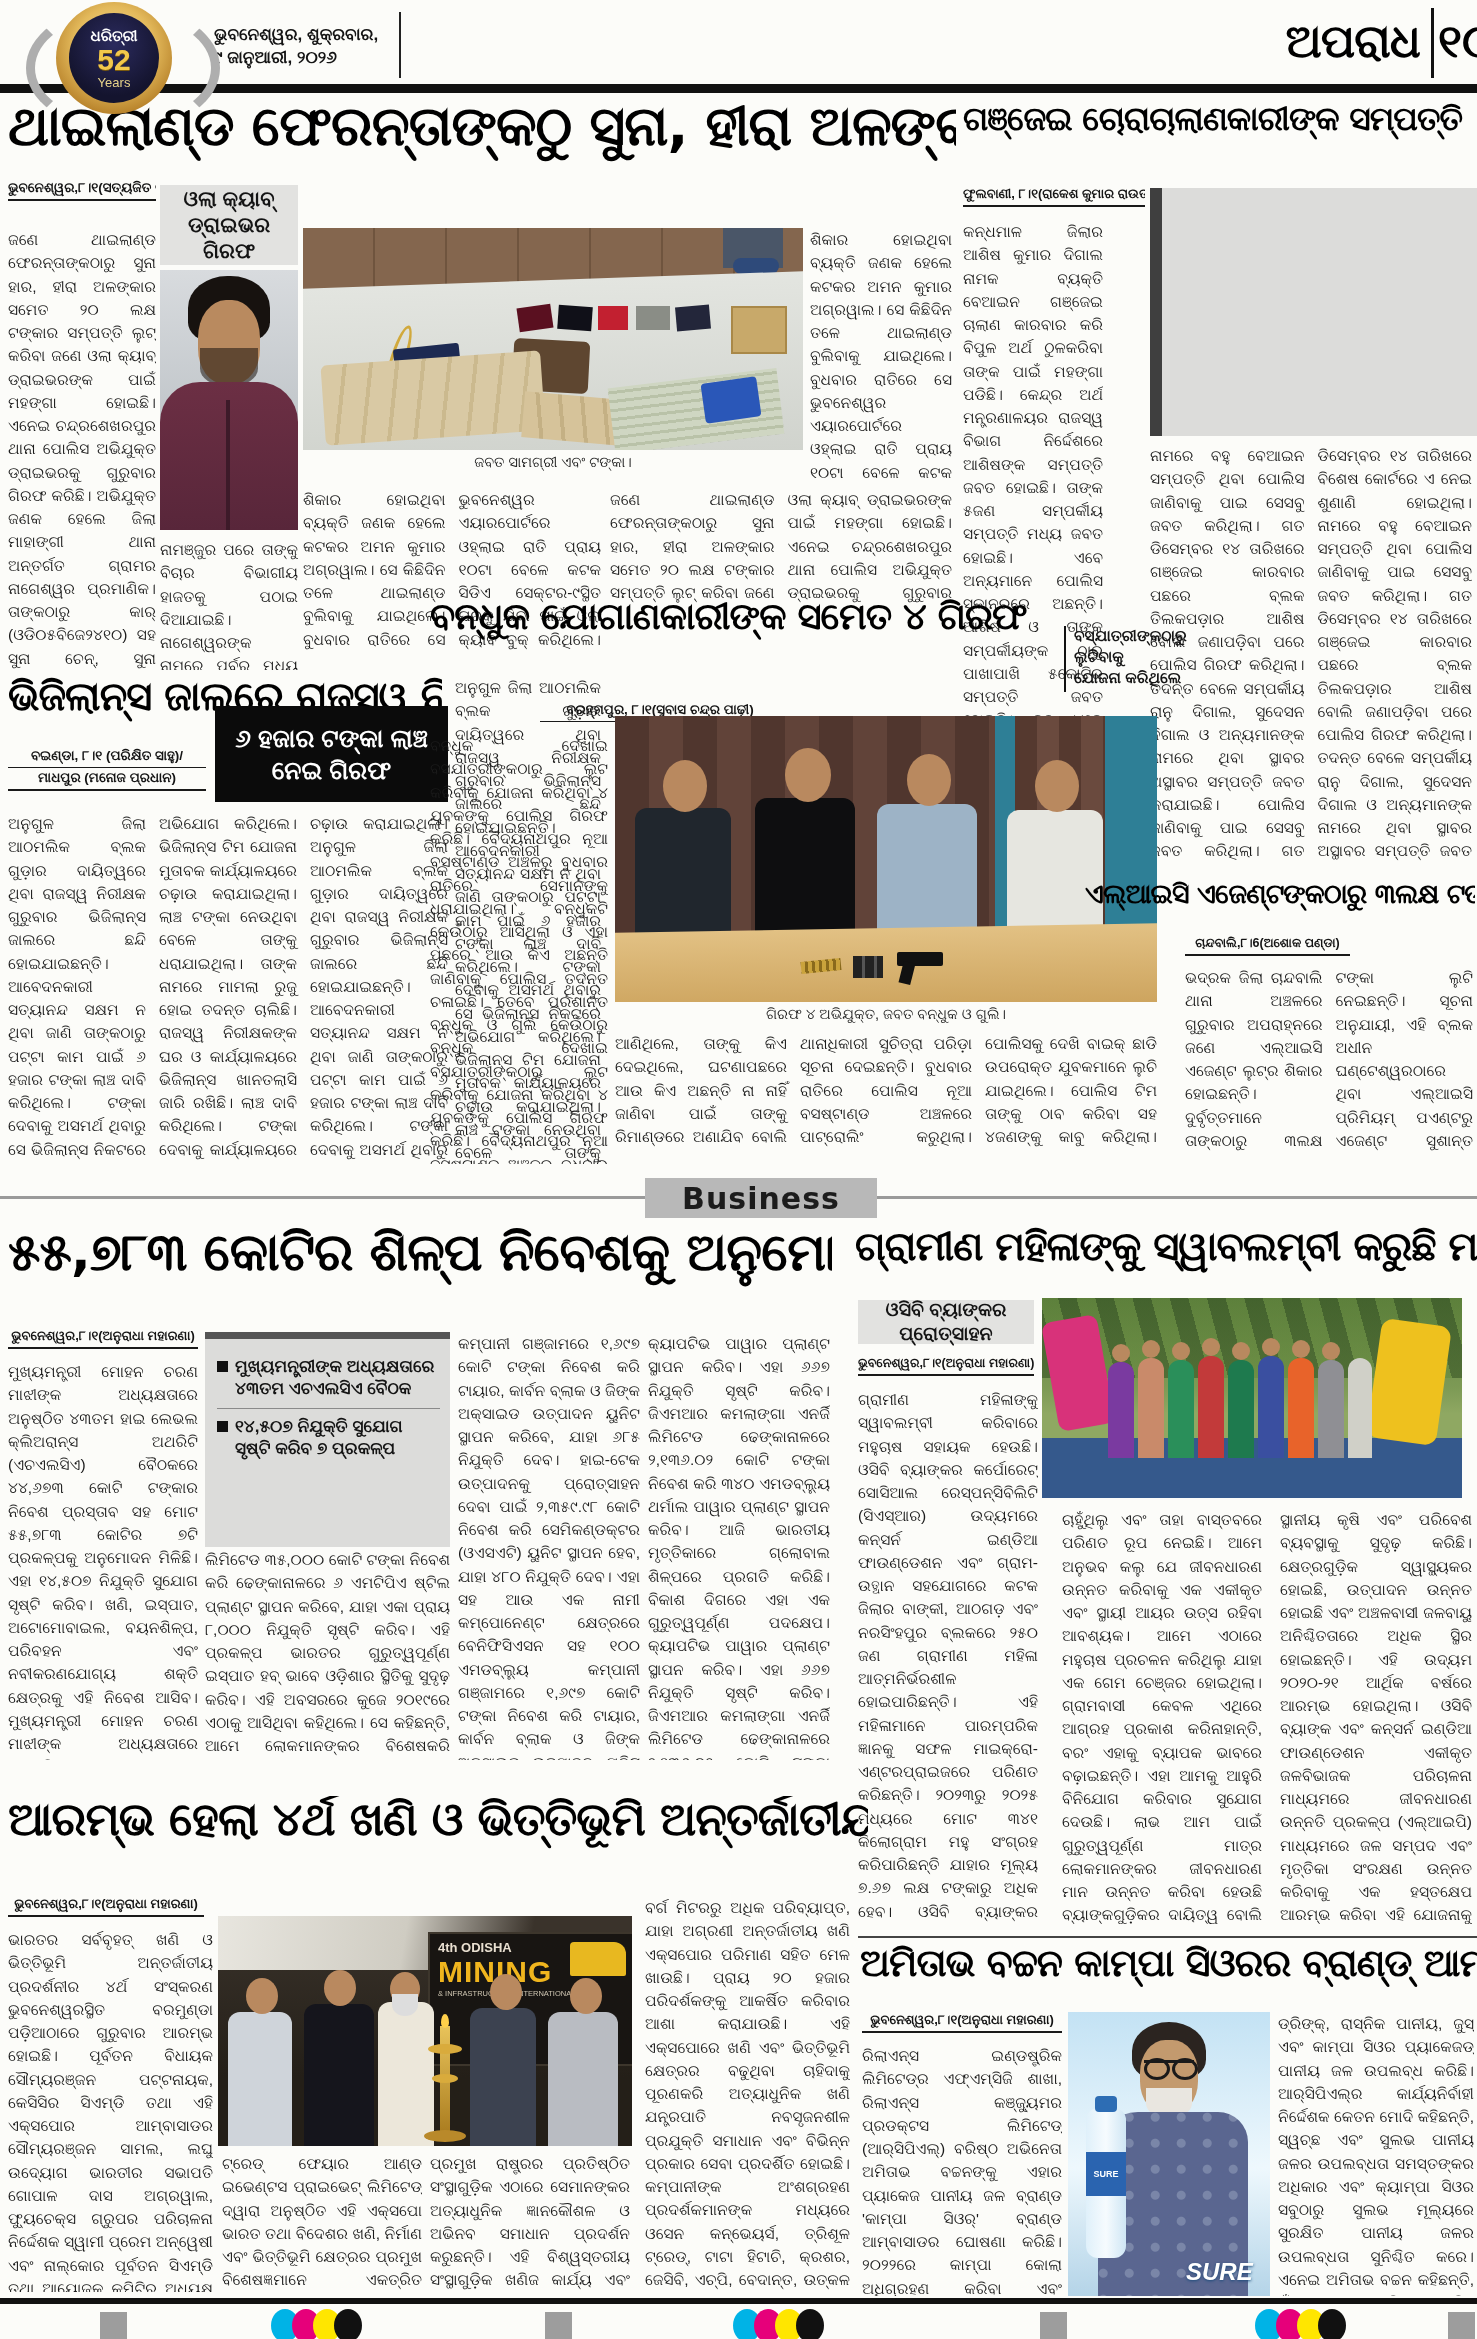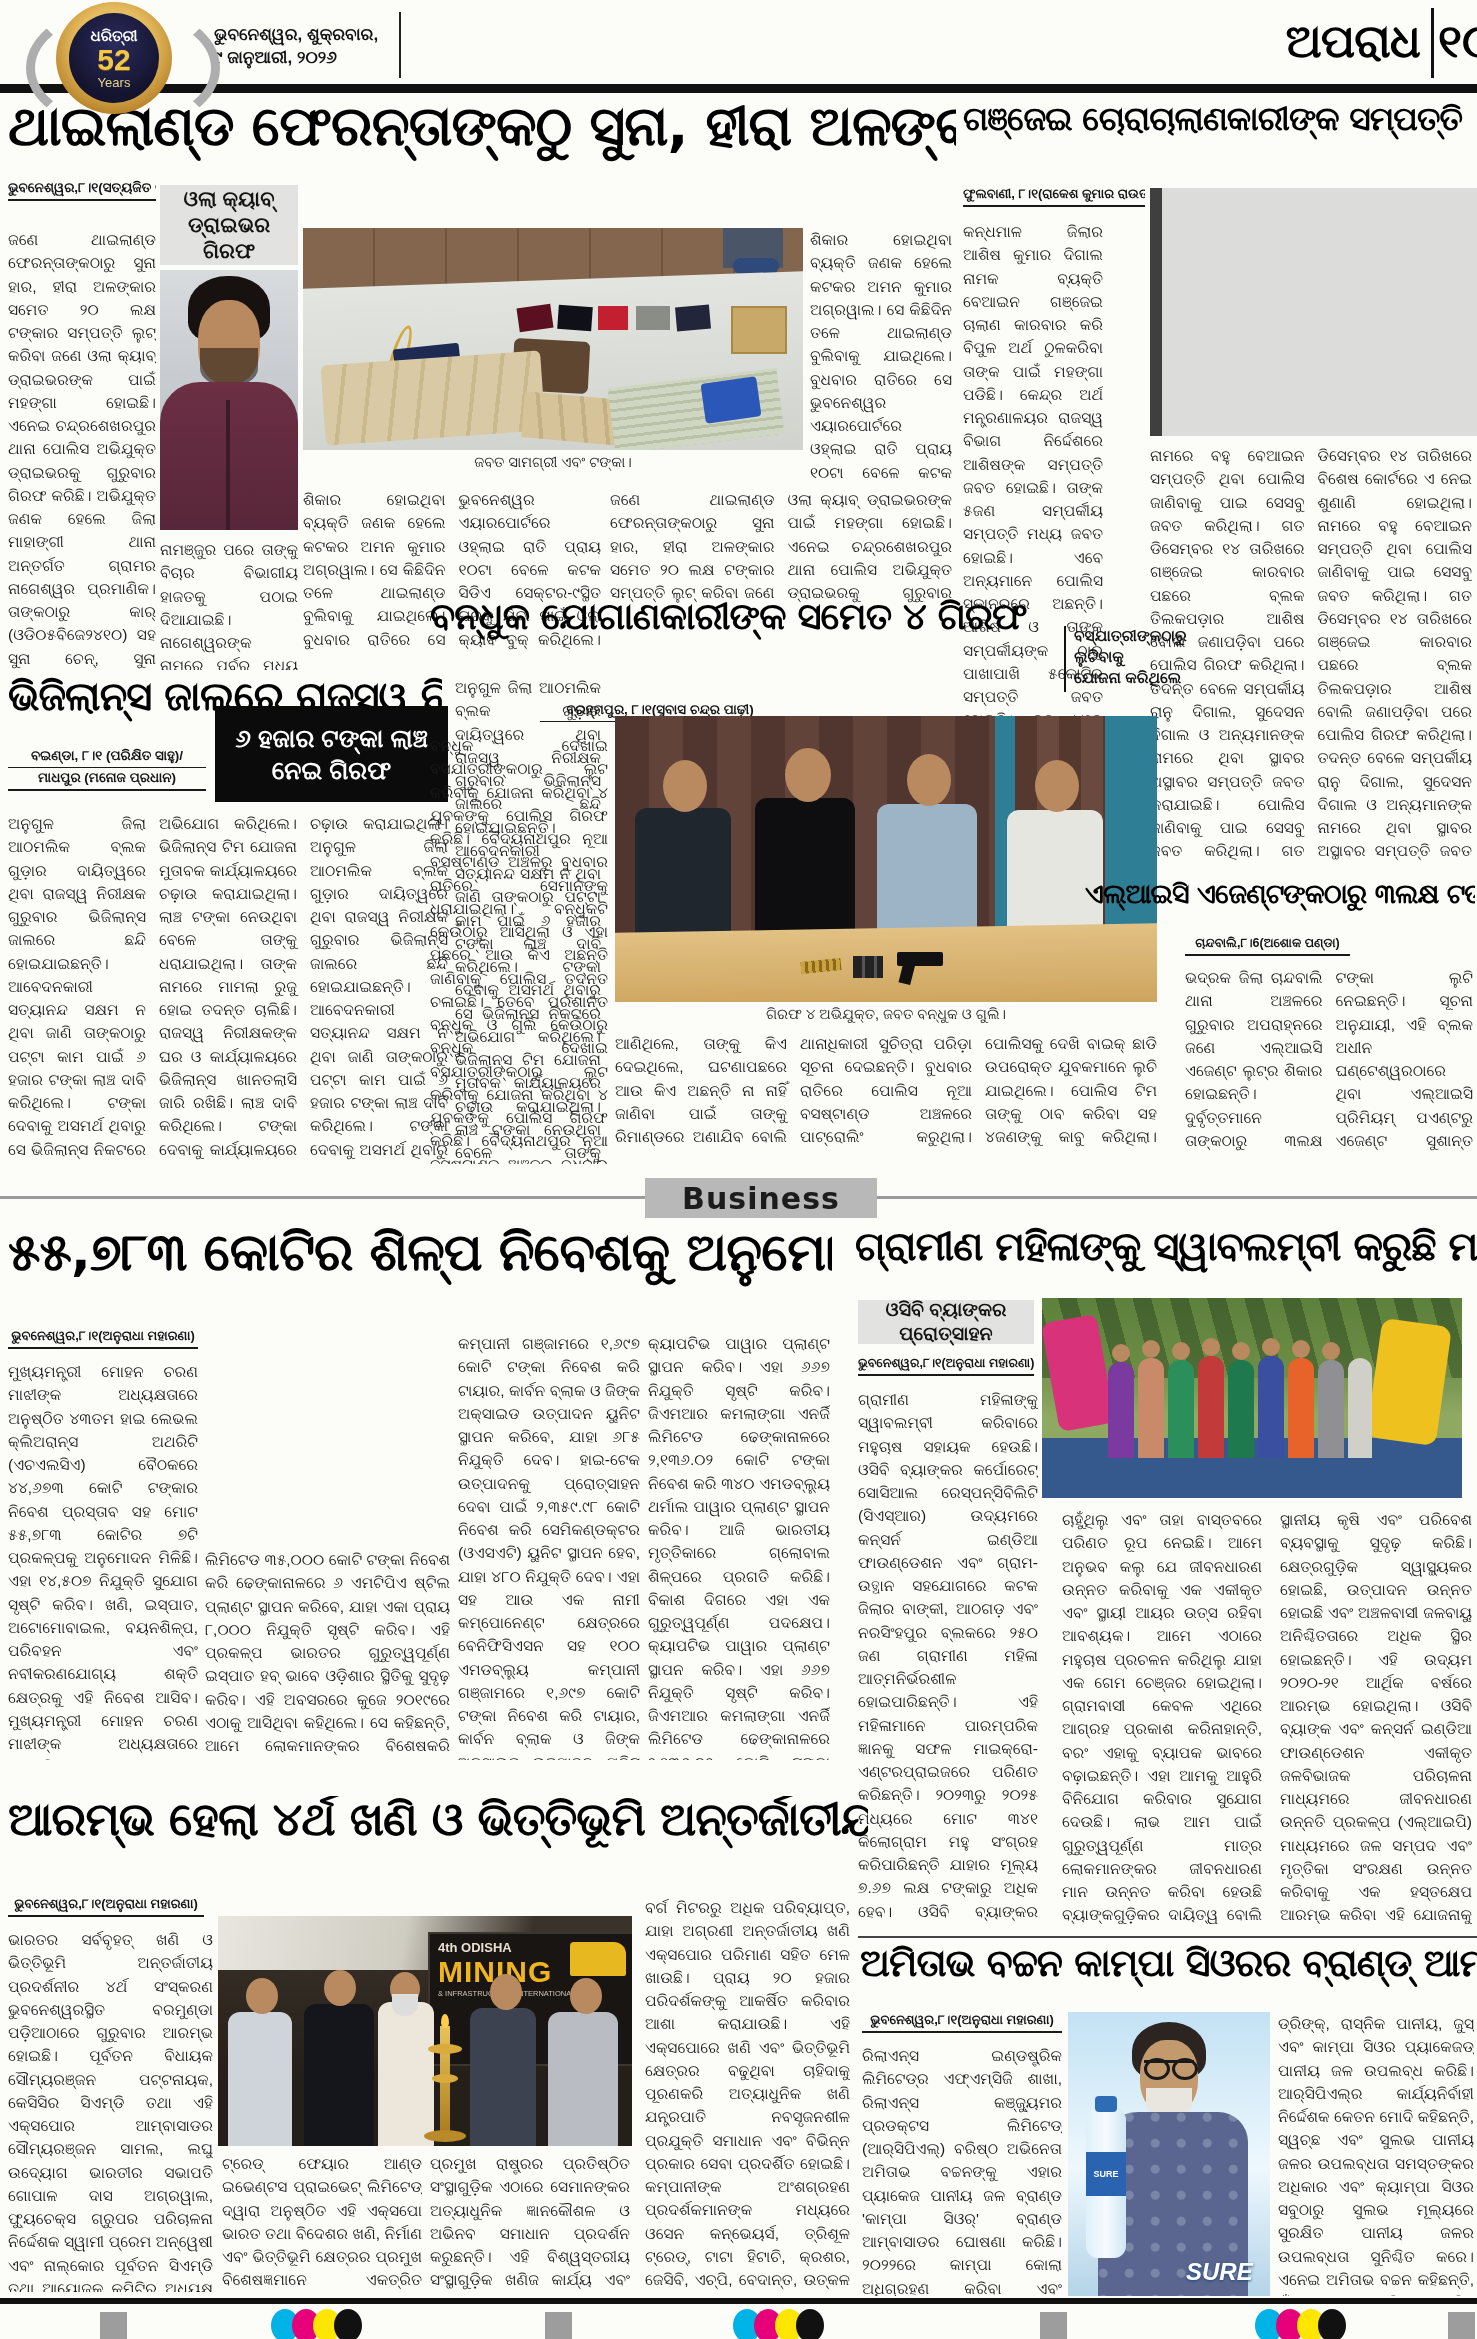--- a/index.html
+++ b/index.html
@@ -163,20 +163,26 @@
   <div class="abs body-t cols2" style="left:1185px;top:966px;width:288px;height:198px;">ଭଦ୍ରକ ଜିଲା ଚାନ୍ଦବାଲି ଥାନା ଅଞ୍ଚଳରେ ଗୁରୁବାର ଅପରାହ୍ନରେ ଜଣେ ଏଲ୍ଆଇସି ଏଜେଣ୍ଟ ଲୁଟ୍‌ର ଶିକାର ହୋଇଛନ୍ତି। ଦୁର୍ବୃତ୍ତମାନେ ତାଙ୍କଠାରୁ ୩ଲକ୍ଷ ଟଙ୍କା ଲୁଟି ନେଇଛନ୍ତି। ସୂଚନା ଅନୁଯାୟୀ, ଏହି ବ୍ଲକ ଅଧୀନ ଘଣ୍ଟେଶ୍ୱରଠାରେ ଥିବା ଏଲ୍ଆଇସି ପ୍ରିମିୟମ୍ ପଏଣ୍ଟରୁ ଏଜେଣ୍ଟ ସୁଶାନ୍ତ ପଣ୍ଡା ୩ ଲକ୍ଷ ଟଙ୍କା ଡିପୋଜିଟ୍ କରିବାକୁ ଚାନ୍ଦବାଲି ଏଲ୍ଆଇସି ଅଫିସକୁ ଯାଉଥିଲେ। ତୋଟାପଡ଼ା-ବଇଦପୋଖରୀ ରାସ୍ତାର ପଳେଇସାହି ଛକ ନିକଟରେ ପଛପଟୁ ୨ଜଣ ଯୁବକ ଏକ ନମ୍ବରବିହୀନ ବାଇକ୍‌ରେ ଆସି ତାଙ୍କୁ ଗାଡ଼ିରୁ ରାସ୍ତାକଡ଼କୁ ଠେଲିଦେଇ ଟଙ୍କା ବ୍ୟାଗ ନେଇ ଚମ୍ପଟ ମାରିଥିଲେ। ସ୍ଥାନୀୟ ଲୋକେ ସୁଶାନ୍ତଙ୍କୁ ଉଦ୍ଧାର କରିଥିଲେ। ଖବରପାଇ ବାଂଶଡ଼ା ପୋଲିସ ଘଟଣାସ୍ଥଳରେ ପହଞ୍ଚି ତଦନ୍ତ ଆରମ୍ଭ କରିଛି। ତେବେ ରିପୋର୍ଟ ଲେଖାହେବା ବେଳକୁ ଏନେଇ ଥାନାରେ ଲିଖିତ ଅଭିଯୋଗ କରାଯାଇ ନାହିଁ।</div>
 
   <div class="abs" style="left:0;top:1196px;width:1477px;height:3px;background:#9a9a9a;"></div>
   <div class="abs" style="left:645px;top:1178px;width:232px;height:40px;background:#b8b8b8;display:flex;align-items:center;justify-content:center;">
     <span class="sect" style="font-size:30px;color:#1c1c1c;letter-spacing:1px;">Business</span>
   </div>
 
   <div class="abs hl" style="left:8px;top:1226px;width:824px;height:80px;font-size:52px;">୫୫,୭୮୩ କୋଟିର ଶିଳ୍ପ ନିବେଶକୁ ଅନୁମୋଦନ</div>
   <div class="abs byline" style="left:8px;top:1328px;width:190px;font-size:13px;">ଭୁବନେଶ୍ୱର,୮।୧(ଅନୁରାଧା ମହାରଣା)</div>
   <div class="abs body-t" style="left:8px;top:1360px;width:190px;height:400px;">ମୁଖ୍ୟମନ୍ତ୍ରୀ ମୋହନ ଚରଣ ମାଝୀଙ୍କ ଅଧ୍ୟକ୍ଷତାରେ ଅନୁଷ୍ଠିତ ୪୩ତମ ହାଇ ଲେଭଲ କ୍ଲିଅରାନ୍ସ ଅଥରିଟି (ଏଚଏଲସିଏ) ବୈଠକରେ ୪୪,୬୭୩ କୋଟି ଟଙ୍କାର ନିବେଶ ପ୍ରସ୍ତାବ ସହ ମୋଟ ୫୫,୭୮୩ କୋଟିର ୭ଟି ପ୍ରକଳ୍ପକୁ ଅନୁମୋଦନ ମିଳିଛି। ଏହା ୧୪,୫୦୭ ନିଯୁକ୍ତି ସୁଯୋଗ ସୃଷ୍ଟି କରିବ। ଖଣି, ଇସ୍ପାତ, ଅଟୋମୋବାଇଲ, ବୟନଶିଳ୍ପ, ପରିବହନ ଏବଂ ନବୀକରଣଯୋଗ୍ୟ ଶକ୍ତି କ୍ଷେତ୍ରକୁ ଏହି ନିବେଶ ଆସିବ। ମୁଖ୍ୟମନ୍ତ୍ରୀ ମୋହନ ଚରଣ ମାଝୀଙ୍କ ଅଧ୍ୟକ୍ଷତାରେ ଅନୁଷ୍ଠିତ ୪୩ତମ ହାଇ ଲେଭଲ କ୍ଲିଅରାନ୍ସ ଅଥରିଟି (ଏଚଏଲସିଏ) ବୈଠକରେ ୪୪,୬୭୩ କୋଟି ଟଙ୍କାର ନିବେଶ ପ୍ରସ୍ତାବ ସହ ମୋଟ ୫୫,୭୮୩ କୋଟିର ୭ଟି ପ୍ରକଳ୍ପକୁ ଅନୁମୋଦନ ମିଳିଛି। ଏହା ୧୪,୫୦୭ ନିଯୁକ୍ତି ସୁଯୋଗ ସୃଷ୍ଟି କରିବ। ଖଣି, ଇସ୍ପାତ, ଅଟୋମୋବାଇଲ, ବୟନଶିଳ୍ପ, ପରିବହନ ଏବଂ ନବୀକରଣଯୋଗ୍ୟ ଶକ୍ତି କ୍ଷେତ୍ରକୁ ଏହି ନିବେଶ ଆସିବ।</div>
+  <div class="abs bulletbox" style="left:205px;top:1332px;width:245px;height:208px;border-top:7px solid #555;">
+    <ul>
+      <li>ମୁଖ୍ୟମନ୍ତ୍ରୀଙ୍କ ଅଧ୍ୟକ୍ଷତାରେ ୪୩ତମ ଏଚଏଲସିଏ ବୈଠକ</li>
+      <li>୧୪,୫୦୭ ନିଯୁକ୍ତି ସୁଯୋଗ ସୃଷ୍ଟି କରିବ ୭ ପ୍ରକଳ୍ପ</li>
+    </ul>
+  </div>
   <div class="abs body-t" style="left:205px;top:1548px;width:245px;height:212px;">ଲିମିଟେଡ ୩୫,୦୦୦ କୋଟି ଟଙ୍କା ନିବେଶ କରି ଢେଙ୍କାନାଳରେ ୬ ଏମଟିପିଏ ଷ୍ଟିଲ ପ୍ଲାଣ୍ଟ ସ୍ଥାପନ କରିବେ, ଯାହା ଏକା ପ୍ରାୟ ୮,୦୦୦ ନିଯୁକ୍ତି ସୃଷ୍ଟି କରିବ। ଏହି ପ୍ରକଳ୍ପ ଭାରତର ଗୁରୁତ୍ୱପୂର୍ଣ୍ଣ ଇସ୍ପାତ ହବ୍ ଭାବେ ଓଡ଼ିଶାର ସ୍ଥିତିକୁ ସୁଦୃଢ଼ କରିବ। ଏହି ଅବସରରେ କୁଜେ ୨୦୧୯ରେ ଏଠାକୁ ଆସିଥିବା କହିଥିଲେ। ସେ କହିଛନ୍ତି, ଆମେ ଲୋକମାନଙ୍କର ବିଶେଷକରି ମହିଳାମାନଙ୍କର ଆୟ ଉନ୍ନତ କରିବାକୁ</div>
   <div class="abs body-t" style="left:458px;top:1332px;width:182px;height:428px;">କମ୍ପାନୀ ଗଞ୍ଜାମରେ ୧,୬୯୭ କୋଟି ଟଙ୍କା ନିବେଶ କରି ଟାୟାର, କାର୍ବନ ବ୍ଲାକ ଓ ଜିଙ୍କ ଅକ୍ସାଇଡ ଉତ୍ପାଦନ ୟୁନିଟ ସ୍ଥାପନ କରିବେ, ଯାହା ୬୮୫ ନିଯୁକ୍ତି ଦେବ। ହାଇ-ଟେକ ଉତ୍ପାଦନକୁ ପ୍ରୋତ୍ସାହନ ଦେବା ପାଇଁ ୨,୩୫୯.୯୮ କୋଟି ନିବେଶ କରି ସେମିକଣ୍ଡକ୍ଟର (ଓଏସଏଟି) ୟୁନିଟ ସ୍ଥାପନ ହେବ, ଯାହା ୪୮୦ ନିଯୁକ୍ତି ଦେବ। ଏହା ସହ ଆଉ ଏକ ନାମୀ କମ୍ପୋନେଣ୍ଟ କ୍ଷେତ୍ରରେ ବେନିଫିସିଏସନ ସହ ୧୦୦ ଏମଡବ୍ଲ୍ୟୁ କମ୍ପାନୀ ଗଞ୍ଜାମରେ ୧,୬୯୭ କୋଟି ଟଙ୍କା ନିବେଶ କରି ଟାୟାର, କାର୍ବନ ବ୍ଲାକ ଓ ଜିଙ୍କ ଅକ୍ସାଇଡ ଉତ୍ପାଦନ ୟୁନିଟ ସ୍ଥାପନ କରିବେ, ଯାହା ୬୮୫ ନିଯୁକ୍ତି ଦେବ। ହାଇ-ଟେକ ଉତ୍ପାଦନକୁ ପ୍ରୋତ୍ସାହନ ଦେବା ପାଇଁ ୨,୩୫୯.୯୮ କୋଟି ନିବେଶ କରି ସେମିକଣ୍ଡକ୍ଟର (ଓଏସଏଟି) ୟୁନିଟ ସ୍ଥାପନ ହେବ, ଯାହା ୪୮୦ ନିଯୁକ୍ତି ଦେବ। ଏହା ସହ ଆଉ ଏକ ନାମୀ କମ୍ପୋନେଣ୍ଟ କ୍ଷେତ୍ରରେ ବେନିଫିସିଏସନ ସହ ୧୦୦ ଏମଡବ୍ଲ୍ୟୁ</div>
   <div class="abs body-t" style="left:648px;top:1332px;width:182px;height:428px;">କ୍ୟାପଟିଭ ପାୱାର ପ୍ଲାଣ୍ଟ ସ୍ଥାପନ କରିବ। ଏହା ୬୬୭ ନିଯୁକ୍ତି ସୃଷ୍ଟି କରିବ। ଜିଏମଆର କମଲାଙ୍ଗା ଏନର୍ଜି ଲିମିଟେଡ ଢେଙ୍କାନାଳରେ ୨,୧୩୬.୦୨ କୋଟି ଟଙ୍କା ନିବେଶ କରି ୩୪୦ ଏମଡବ୍ଲ୍ୟୁ ଥର୍ମାଲ ପାୱାର ପ୍ଲାଣ୍ଟ ସ୍ଥାପନ କରିବ। ଆଜି ଭାରତୀୟ ମୃତ୍ତିକାରେ ଗ୍ଲୋବାଲ ଶିଳ୍ପରେ ପ୍ରଗତି କରିଛି। ବିକାଶ ଦିଗରେ ଏହା ଏକ ଗୁରୁତ୍ୱପୂର୍ଣ୍ଣ ପଦକ୍ଷେପ। କ୍ୟାପଟିଭ ପାୱାର ପ୍ଲାଣ୍ଟ ସ୍ଥାପନ କରିବ। ଏହା ୬୬୭ ନିଯୁକ୍ତି ସୃଷ୍ଟି କରିବ। ଜିଏମଆର କମଲାଙ୍ଗା ଏନର୍ଜି ଲିମିଟେଡ ଢେଙ୍କାନାଳରେ ୨,୧୩୬.୦୨ କୋଟି ଟଙ୍କା ନିବେଶ କରି ୩୪୦ ଏମଡବ୍ଲ୍ୟୁ ଥର୍ମାଲ ପାୱାର ପ୍ଲାଣ୍ଟ ସ୍ଥାପନ କରିବ। ଆଜି ଭାରତୀୟ ମୃତ୍ତିକାରେ ଗ୍ଲୋବାଲ ଶିଳ୍ପରେ ପ୍ରଗତି କରିଛି। ବିକାଶ ଦିଗରେ ଏହା ଏକ ଗୁରୁତ୍ୱପୂର୍ଣ୍ଣ ପଦକ୍ଷେପ।</div>
 
   <div class="abs hl" style="left:855px;top:1226px;width:622px;height:62px;font-size:40px;">ଗ୍ରାମୀଣ ମହିଳାଙ୍କୁ ସ୍ୱାବଲମ୍ବୀ କରୁଛି ମହୁଚାଷ</div>
   <div class="abs kicker" style="left:858px;top:1300px;width:176px;height:44px;font-size:19px;">ଓସିବି ବ୍ୟାଙ୍କର ପ୍ରୋତ୍ସାହନ</div>
   <div class="abs byline" style="left:858px;top:1356px;width:176px;font-size:12.5px;">ଭୁବନେଶ୍ୱର,୮।୧(ଅନୁରାଧା ମହାରଣା)</div>
 
   <div class="photo" style="left:1042px;top:1298px;width:420px;height:200px;background:linear-gradient(#5f7f42,#7d9a55 45%,#8fa862 58%);">
     <div class="abs" style="left:0;top:0;width:420px;height:80px;background:repeating-linear-gradient(75deg,rgba(40,70,25,.5) 0 18px,rgba(90,130,50,.4) 18px 36px);"></div>

